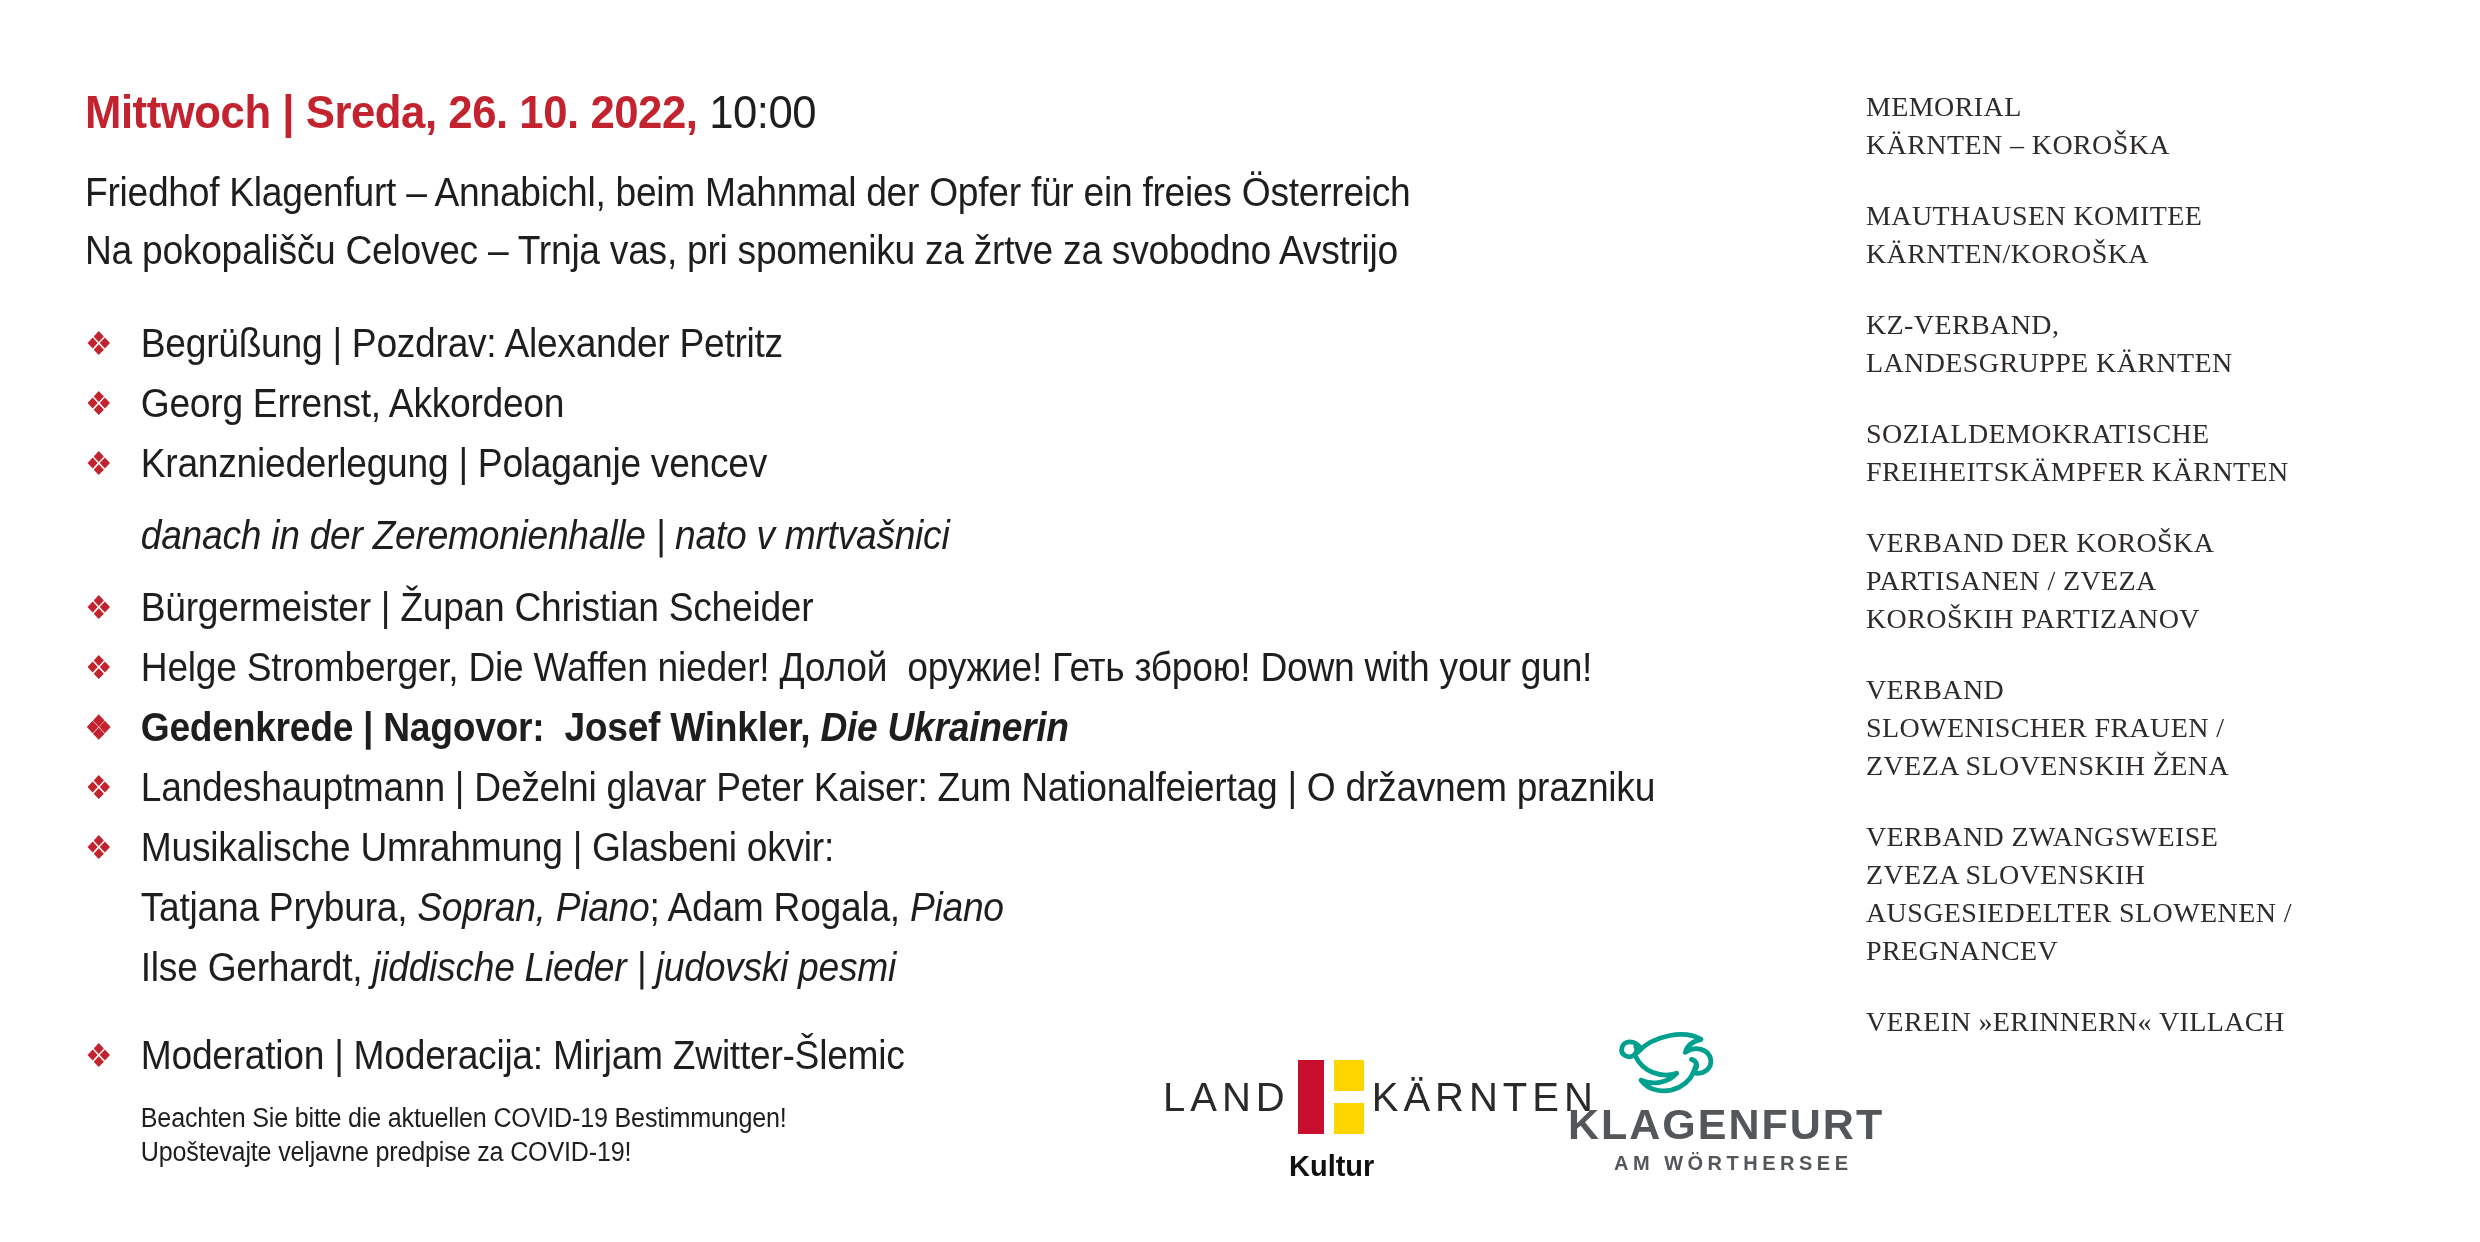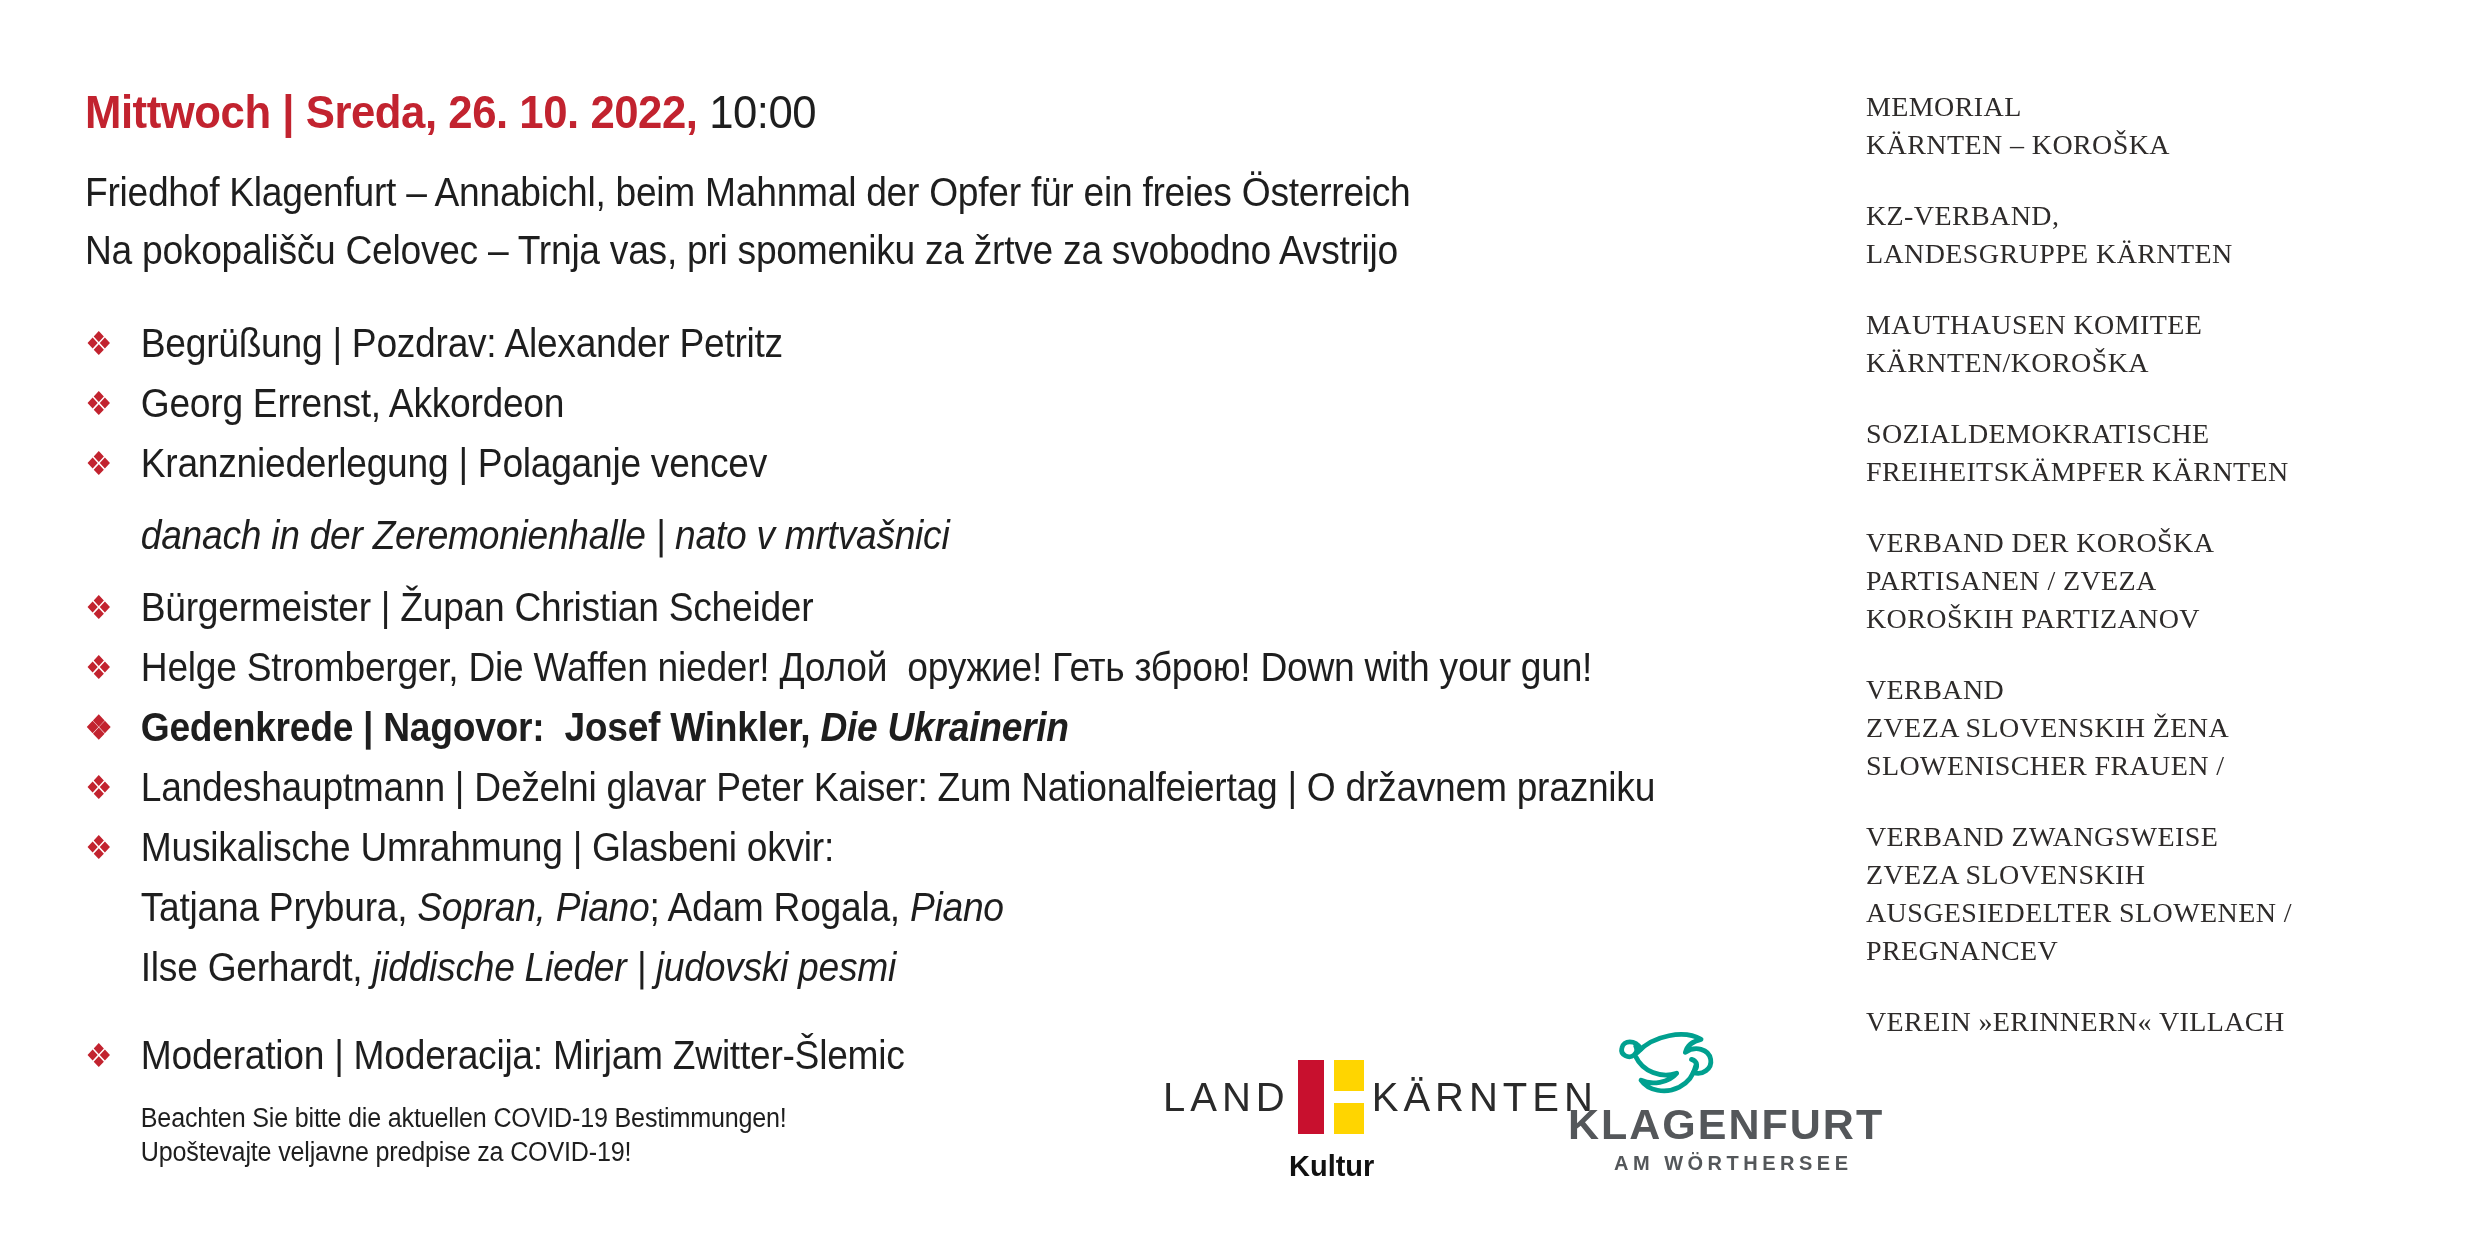--- a/index.html
+++ b/index.html
@@ -121,45 +121,45 @@
 </div>
 
 <div class="sidebar">
 
   <div class="org">
     <div>MEMORIAL</div>
     <div>KÄRNTEN – KOROŠKA</div>
   </div>
 
   <div class="org">
-    <div>KZ-VERBAND,</div>
-    <div>LANDESGRUPPE KÄRNTEN</div>
+    <div>MAUTHAUSEN KOMITEE</div>
+    <div>KÄRNTEN/KOROŠKA</div>
   </div>
 
   <div class="org">
-    <div>MAUTHAUSEN KOMITEE</div>
-    <div>KÄRNTEN/KOROŠKA</div>
+    <div>KZ-VERBAND,</div>
+    <div>LANDESGRUPPE KÄRNTEN</div>
   </div>
 
 
   <div class="org">
     <div>SOZIALDEMOKRATISCHE</div>
     <div>FREIHEITSKÄMPFER KÄRNTEN</div>
   </div>
 
   <div class="org">
     <div>VERBAND DER KOROŠKA</div>
     <div>PARTISANEN / ZVEZA</div>
     <div>KOROŠKIH PARTIZANOV</div>
   </div>
 
   <div class="org">
     <div>VERBAND</div>
+    <div>SLOWENISCHER FRAUEN /</div>
     <div>ZVEZA SLOVENSKIH ŽENA</div>
-    <div>SLOWENISCHER FRAUEN /</div>
   </div>
 
   <div class="org">
     <div>VERBAND ZWANGSWEISE</div>
     <div>ZVEZA SLOVENSKIH</div>
     <div>AUSGESIEDELTER SLOWENEN /</div>
     <div>PREGNANCEV</div>
   </div>
 
   <div class="org">

